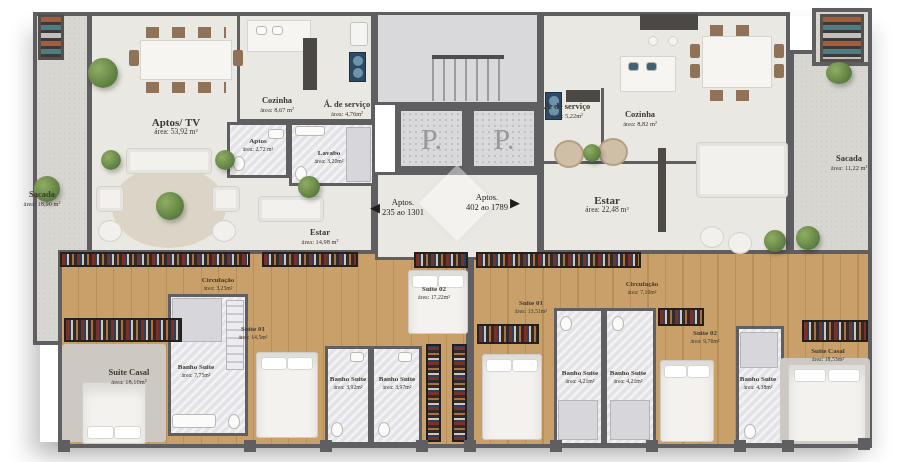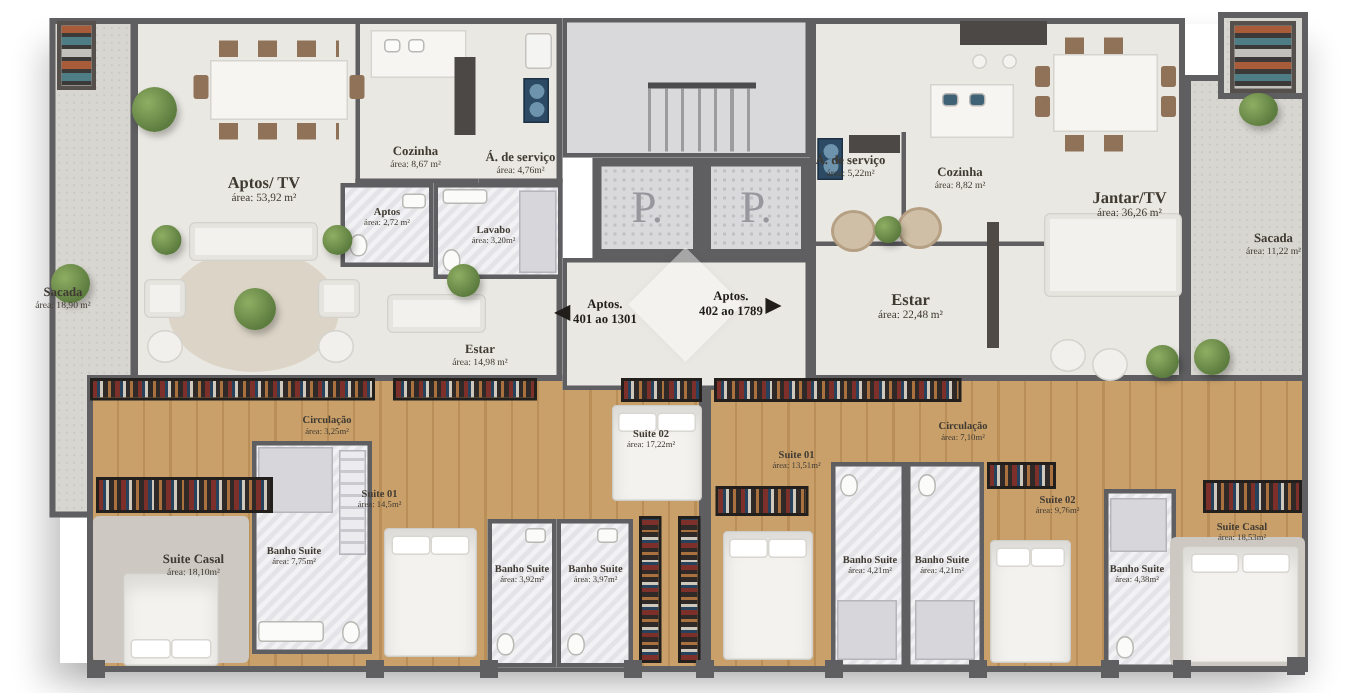--- a/index.html
+++ b/index.html
@@ -19,21 +19,21 @@
   .f-bath{background:var(--bath);background-image:linear-gradient(135deg,rgba(255,255,255,.5) 25%,transparent 25%,transparent 50%,rgba(255,255,255,.5) 50%,rgba(255,255,255,.5) 75%,transparent 75%);background-size:9px 9px;}
   .f-core{background:var(--core);}
   .room{z-index:10;border:3px solid var(--wall);}
   .lbl{z-index:30;text-align:center;color:var(--ink);line-height:1.12;}
   .lbl .nm{font-weight:700;font-size:8.5px;white-space:nowrap;}
   .lbl .ar{font-size:6.4px;white-space:nowrap;}
   .lbl.sm .nm{font-size:7px;}
   .lbl.sm .ar{font-size:5.8px;}
   .lbl.lg .nm{font-size:11px;}
   .lbl.lg .ar{font-size:7.5px;}
-  .sign{z-index:30;display:flex;align-items:center;gap:2px;color:#201d1a;font-weight:700;}
+  .sign{z-index:30;display:flex;align-items:center;gap:2px;color:#201d1a;font-weight:400;}
   .sign .txt{text-align:center;font-size:8.5px;line-height:1.15;white-space:nowrap;}
   .sign .arr{font-size:13px;line-height:1;}
   .elev{z-index:10;background:var(--core);background-image:radial-gradient(#c0c0c4 1px,transparent 1px);background-size:6px 6px;border:6px solid var(--wall);display:flex;align-items:center;justify-content:center;}
   .elev .p{font-size:30px;color:#97979d;}
   .steps{z-index:12;background:repeating-linear-gradient(90deg,#9c9c9e 0 2px,transparent 2px 11px);border-top:4px solid #4c4b4d;}
   .bed{z-index:20;background:#f3f2ee;border:1px solid #cfcdc7;border-radius:3px;box-shadow:inset 0 8px 12px rgba(0,0,0,.10);}
   .bed::before,.bed::after{content:"";position:absolute;top:4px;width:40%;height:11px;background:#ffffff;border:1px solid #d8d6d0;border-radius:3px;}
   .bed::before{left:6%}.bed::after{right:6%}
   .bed.south::before,.bed.south::after{top:auto;bottom:4px;}
   .sofa{z-index:20;background:#f2f1ed;border:1px solid #d3d1cb;border-radius:4px;box-shadow:inset 0 0 0 3px #e6e4de;}
@@ -84,21 +84,21 @@
   </div>
   <div class="abs elev" style="left:468px;top:105px;width:72px;height:67px">
     <span class="p">P.</span>
   </div>
   <div class="abs room f-liv" style="left:375px;top:172px;width:165px;height:88px"></div>
   <div class="abs wm" style="left:430px;top:176px;width:54px;height:54px"></div>
   <div class="abs sign" style="left:370px;top:198px">
     <span class="arr">◀</span>
     <span class="txt">
       <span>Aptos.</span><br>
-      <span>401 ao 1301</span>
+      <span>235 ao 1301</span>
     </span>
   </div>
   <div class="abs sign" style="left:466px;top:193px">
     <span class="txt">
       <span>Aptos.</span><br>
       <span>402 ao 1789</span>
     </span>
     <span class="arr">▶</span>
   </div>
 
@@ -280,24 +280,20 @@
     <div class="ar">área: 5,22m²</div>
   </div>
   <div class="abs lbl" style="left:604px;top:110px;width:72px">
     <div class="nm">Cozinha</div>
     <div class="ar">área: 8,82 m²</div>
   </div>
   <div class="abs lbl lg" style="left:570px;top:194px;width:74px">
     <div class="nm">Estar</div>
     <div class="ar">área: 22,48 m²</div>
   </div>
-  <div class="abs lbl lg" style="left:706px;top:126px;width:94px">
-    <div class="nm">Jantar/TV</div>
-    <div class="ar">área: 36,26 m²</div>
-  </div>
   <div class="abs lbl" style="left:806px;top:154px;width:86px">
     <div class="nm">Sacada</div>
     <div class="ar">área: 11,22 m²</div>
   </div>
   <div class="abs lbl sm" style="left:496px;top:300px;width:70px">
     <div class="nm">Suite 01</div>
     <div class="ar">área: 13,51m²</div>
   </div>
   <div class="abs lbl sm" style="left:608px;top:281px;width:68px">
     <div class="nm">Circulação</div>

